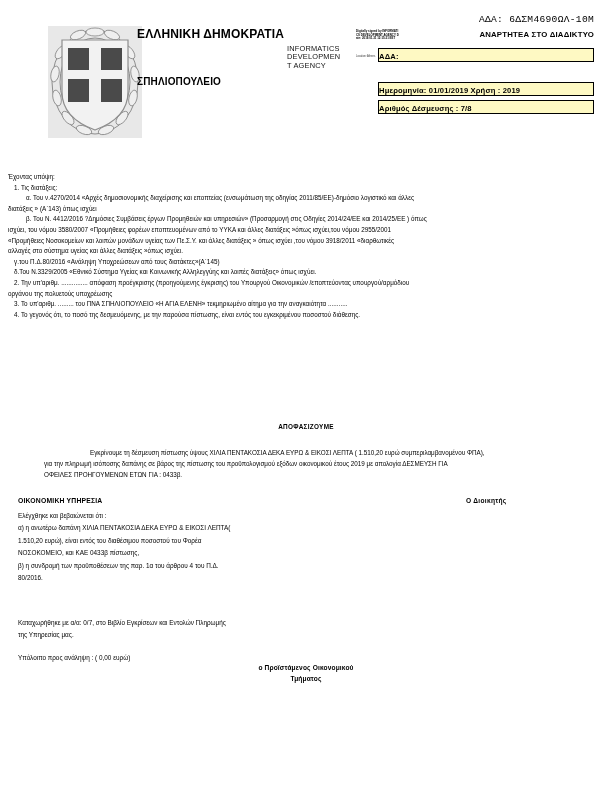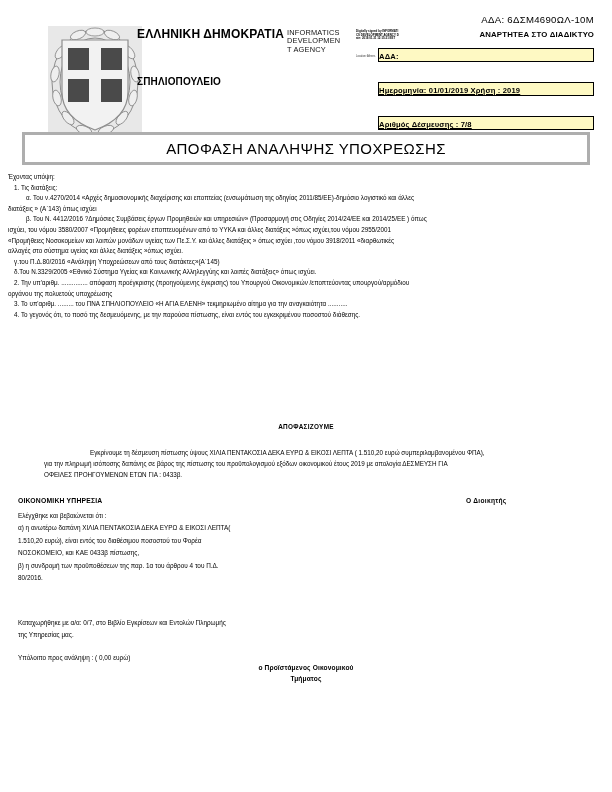--- a/index.html
+++ b/index.html
@@ -68,21 +68,21 @@
   
   .stamp {
     position: absolute;
     left: 287px;
     top: 15px;
     width: 112px;
     height: 34px;
   }
   .stamp-left {
     position: absolute;
-    left: 0; top: 0;
+    left: 0; top: 16px;
     font-size: 7.4px;
     line-height: 8.4px;
     letter-spacing: .2px;
     color: #111;
   }
   .stamp-right {
     position: absolute;
     left: 69px; top: 1px;
     width: 44px;
     font-size: 2.9px;
@@ -101,20 +101,21 @@
   }
 
   .ada-top {
     position: absolute;
     right: 18px;
     top: 0px;
     font-size: 9.6px;
     letter-spacing: .3px;
     text-align: left;
     white-space: nowrap;
+    font-family: Liberation Mono, monospace;
   }
   .anartitea {
     position: absolute;
     right: 18px;
     top: 16px;
     font-size: 7.8px;
     font-weight: bold;
     letter-spacing: .2px;
     text-align: center;
     white-space: nowrap;
@@ -132,21 +133,21 @@
     line-height: 15px;
     font-size: 7.6px;
     font-weight: bold;
     letter-spacing: .15px;
     white-space: nowrap;
     background: #fef9c3;
     box-sizing: border-box;
   }
   .infobox.ada   { margin-bottom: 0; }
   .gap-20 { height: 20px; }
-  .infobox.stacked { margin-bottom: 20px; text-decoration: underline; }
+  .infobox.stacked { margin-bottom: 4px; }
 
   
   .title-wrap {
     position: absolute;
     left: 22px;
     top: 132px;
     width: 568px;
     border: 3px solid #aeaeae;
     background: #ffffff;
     box-sizing: border-box;
@@ -314,23 +315,20 @@
     <div class="anartitea">ΑΝΑΡΤΗΤΕΑ ΣΤΟ ΔΙΑΔΙΚΤΥΟ</div>
 
     <div class="boxcol">
       <div class="infobox ada">ΑΔΑ:</div>
       <div class="gap-20"></div>
       <div class="infobox stacked">Ημερομηνία: 01/01/2019 Χρήση : 2019</div>
       <div class="infobox stacked">Αριθμός Δέσμευσης : 7/8</div>
     </div>
   </div>
 
-  <div class="title-wrap">
-    <div class="title-text">ΑΠΟΦΑΣΗ ΑΝΑΛΗΨΗΣ ΥΠΟΧΡΕΩΣΗΣ</div>
-  </div>
 
   <div class="body">
     <p class="p">Έχοντας υπόψη:</p>
     <p class="p num">1.   Τις διατάξεις:</p>
     <p class="p indent2">α. Του ν.4270/2014   «Αρχές δημοσιονομικής διαχείρισης και εποπτείας (ενσωμάτωση της οδηγίας 2011/85/ΕΕ)-δημόσιο λογιστικό και άλλες</p>
     <p class="p">διατάξεις » (Α΄143) όπως ισχύει</p>
     <p class="p indent2">β. Του Ν. 4412/2016 ?Δημόσιες Συμβάσεις έργων Προμηθειών και υπηρεσιών» (Προσαρμογή στις Οδηγίες 2014/24/ΕΕ και 2014/25/ΕΕ ) όπως</p>
     <p class="p">ισχύει, του νόμου 3580/2007 «Προμήθειες φορέων εποπτευομένων από το ΥΥΚΑ και άλλες διατάξεις »όπως ισχύει,του νόμου 2955/2001</p>
     <p class="p">«Προμήθειες Νοσοκομείων και λοιπών μονάδων υγείας    των Πε.Σ.Υ. και άλλες διατάξεις » όπως ισχύει ,του νόμου 3918/2011 «διαρθωτικές</p>
     <p class="p">αλλαγές στο σύστημα υγείας και άλλες διατάξεις »όπως ισχύει.</p>

